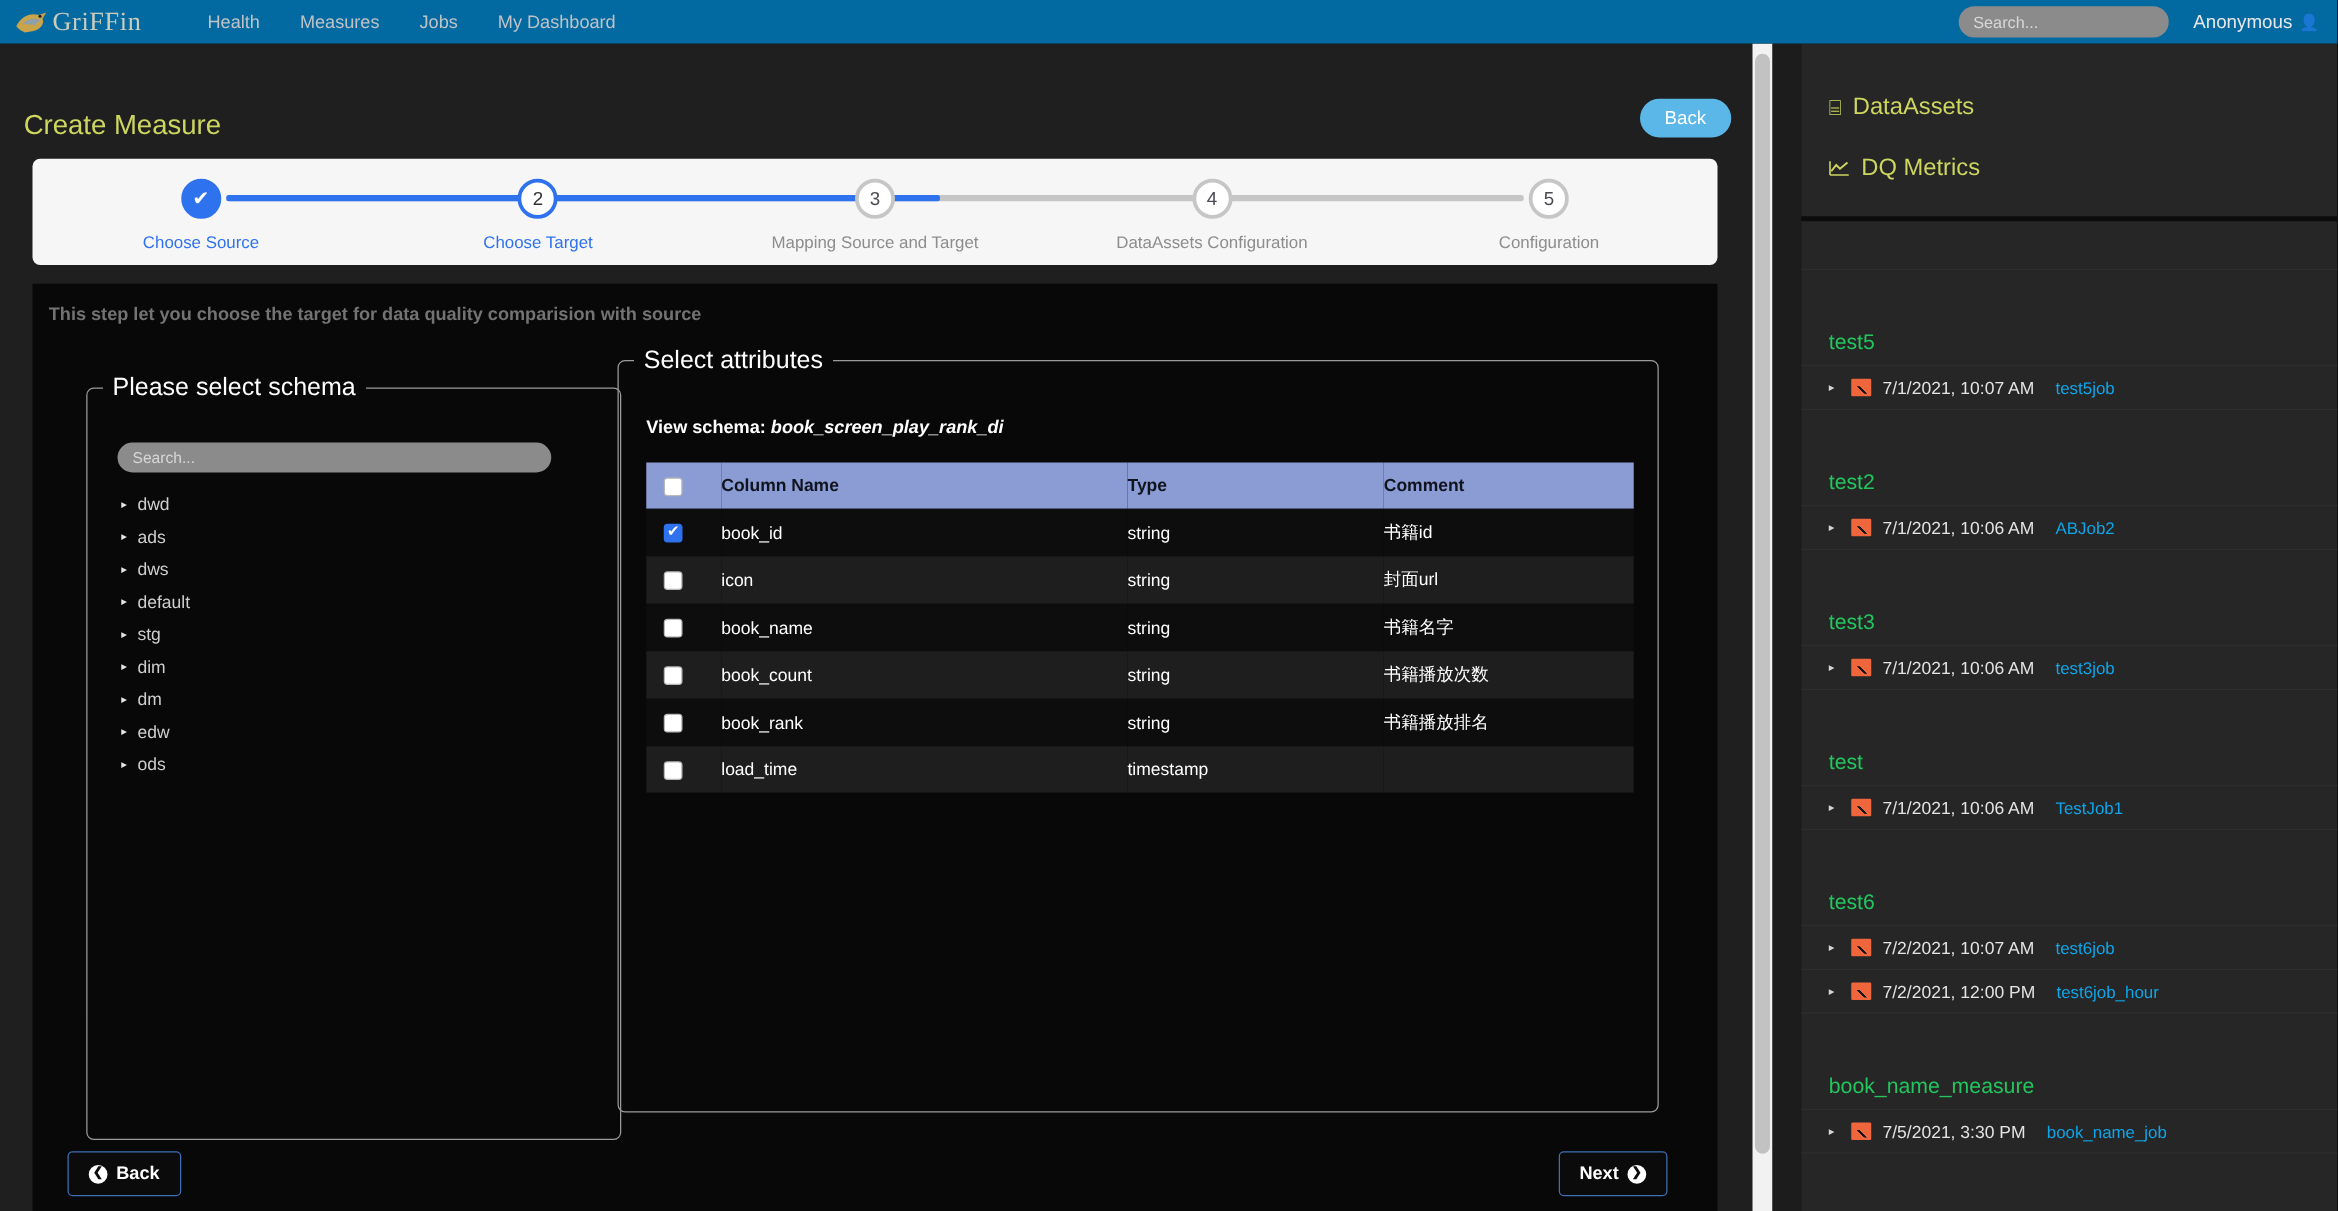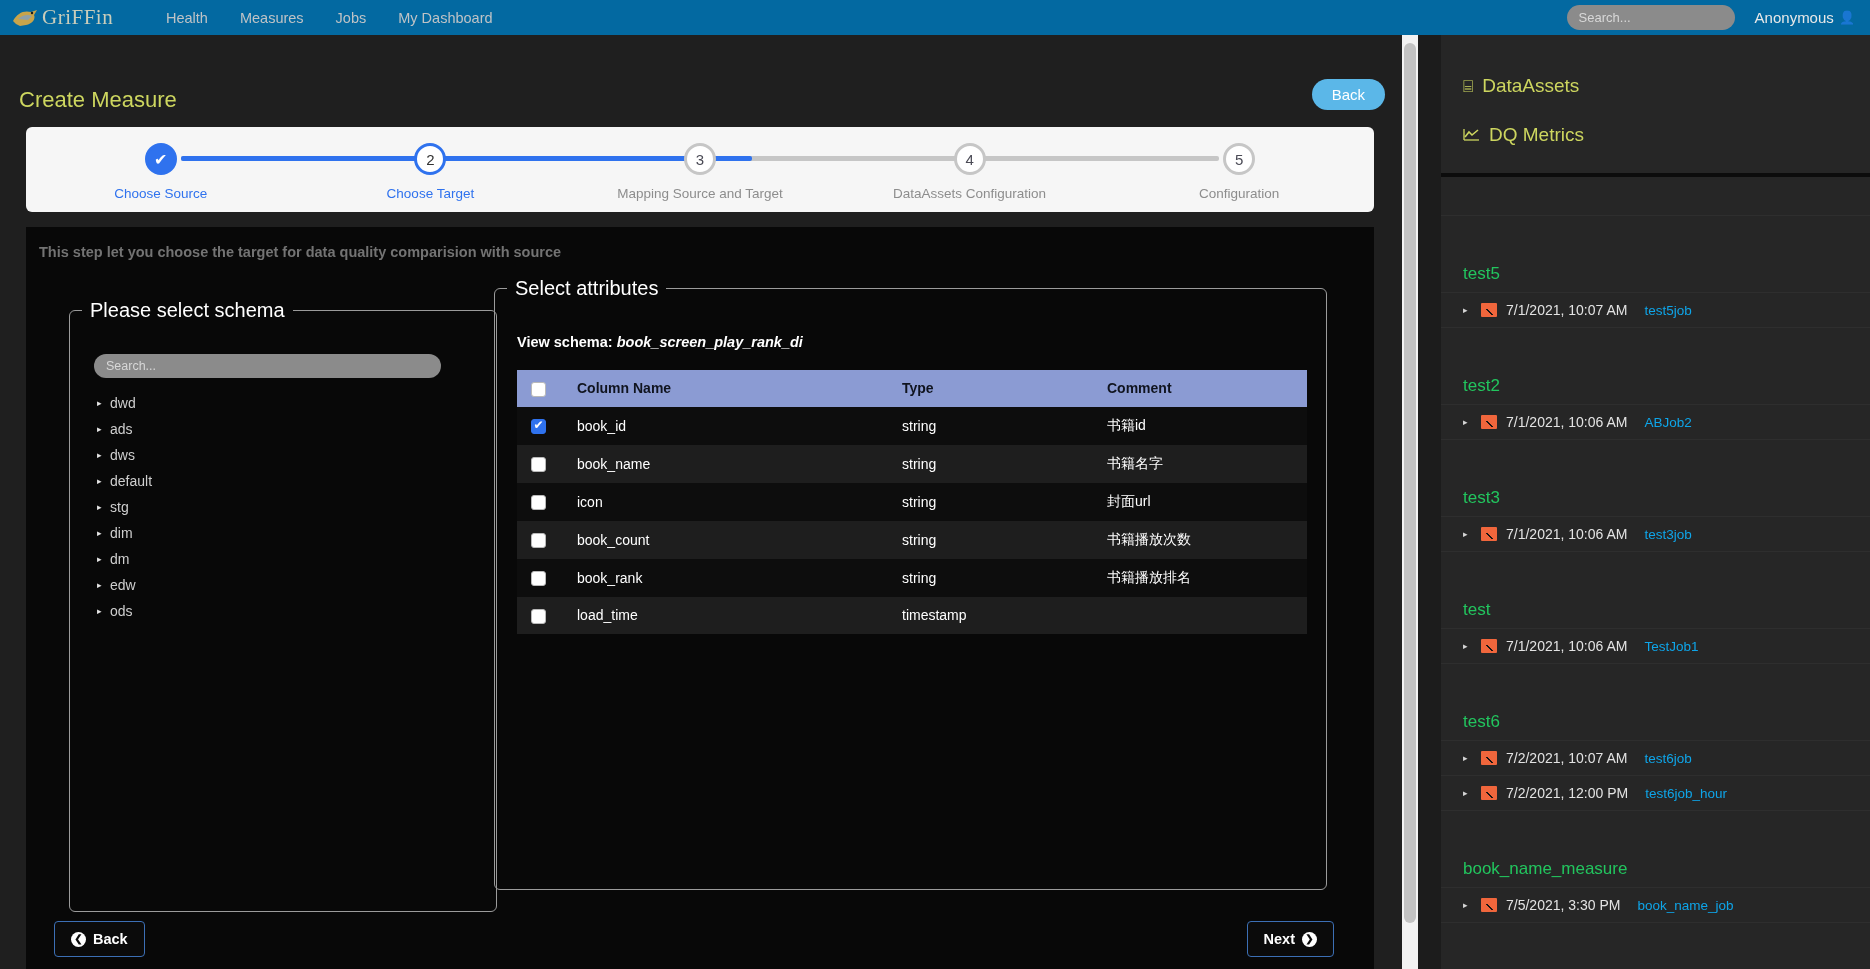--- a/index.html
+++ b/index.html
@@ -356,29 +356,29 @@
         </thead>
         <tbody id="attr-tbody">
             <tr>
               <td class="col-chk"><span class="cbx checked"></span></td>
               <td class="col-name">book_id</td>
               <td class="col-type">string</td>
               <td class="col-comment">书籍id</td>
             </tr>
             <tr>
               <td class="col-chk"><span class="cbx"></span></td>
+              <td class="col-name">icon</td>
+              <td class="col-type">string</td>
+              <td class="col-comment">封面url</td>
+            </tr>
+            <tr>
+              <td class="col-chk"><span class="cbx"></span></td>
               <td class="col-name">book_name</td>
               <td class="col-type">string</td>
               <td class="col-comment">书籍名字</td>
-            </tr>
-            <tr>
-              <td class="col-chk"><span class="cbx"></span></td>
-              <td class="col-name">icon</td>
-              <td class="col-type">string</td>
-              <td class="col-comment">封面url</td>
             </tr>
             <tr>
               <td class="col-chk"><span class="cbx"></span></td>
               <td class="col-name">book_count</td>
               <td class="col-type">string</td>
               <td class="col-comment">书籍播放次数</td>
             </tr>
             <tr>
               <td class="col-chk"><span class="cbx"></span></td>
               <td class="col-name">book_rank</td>

